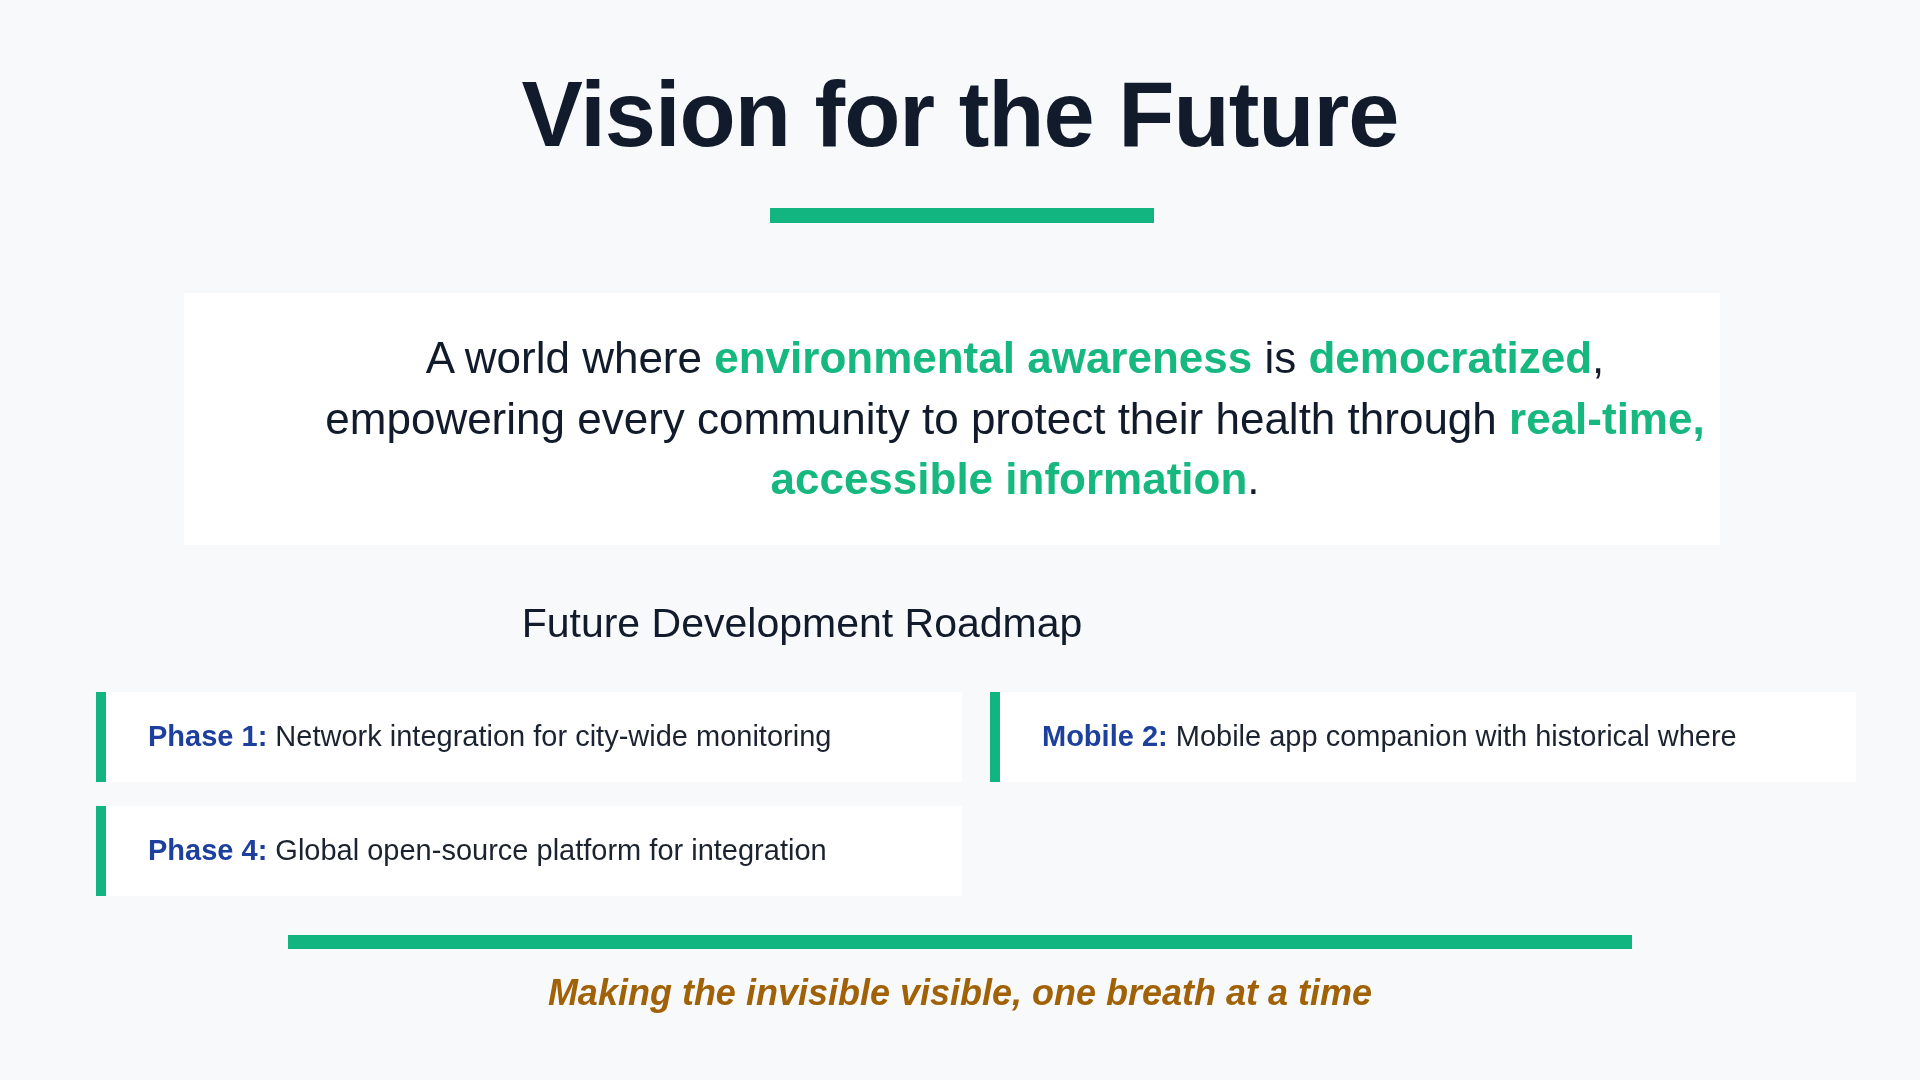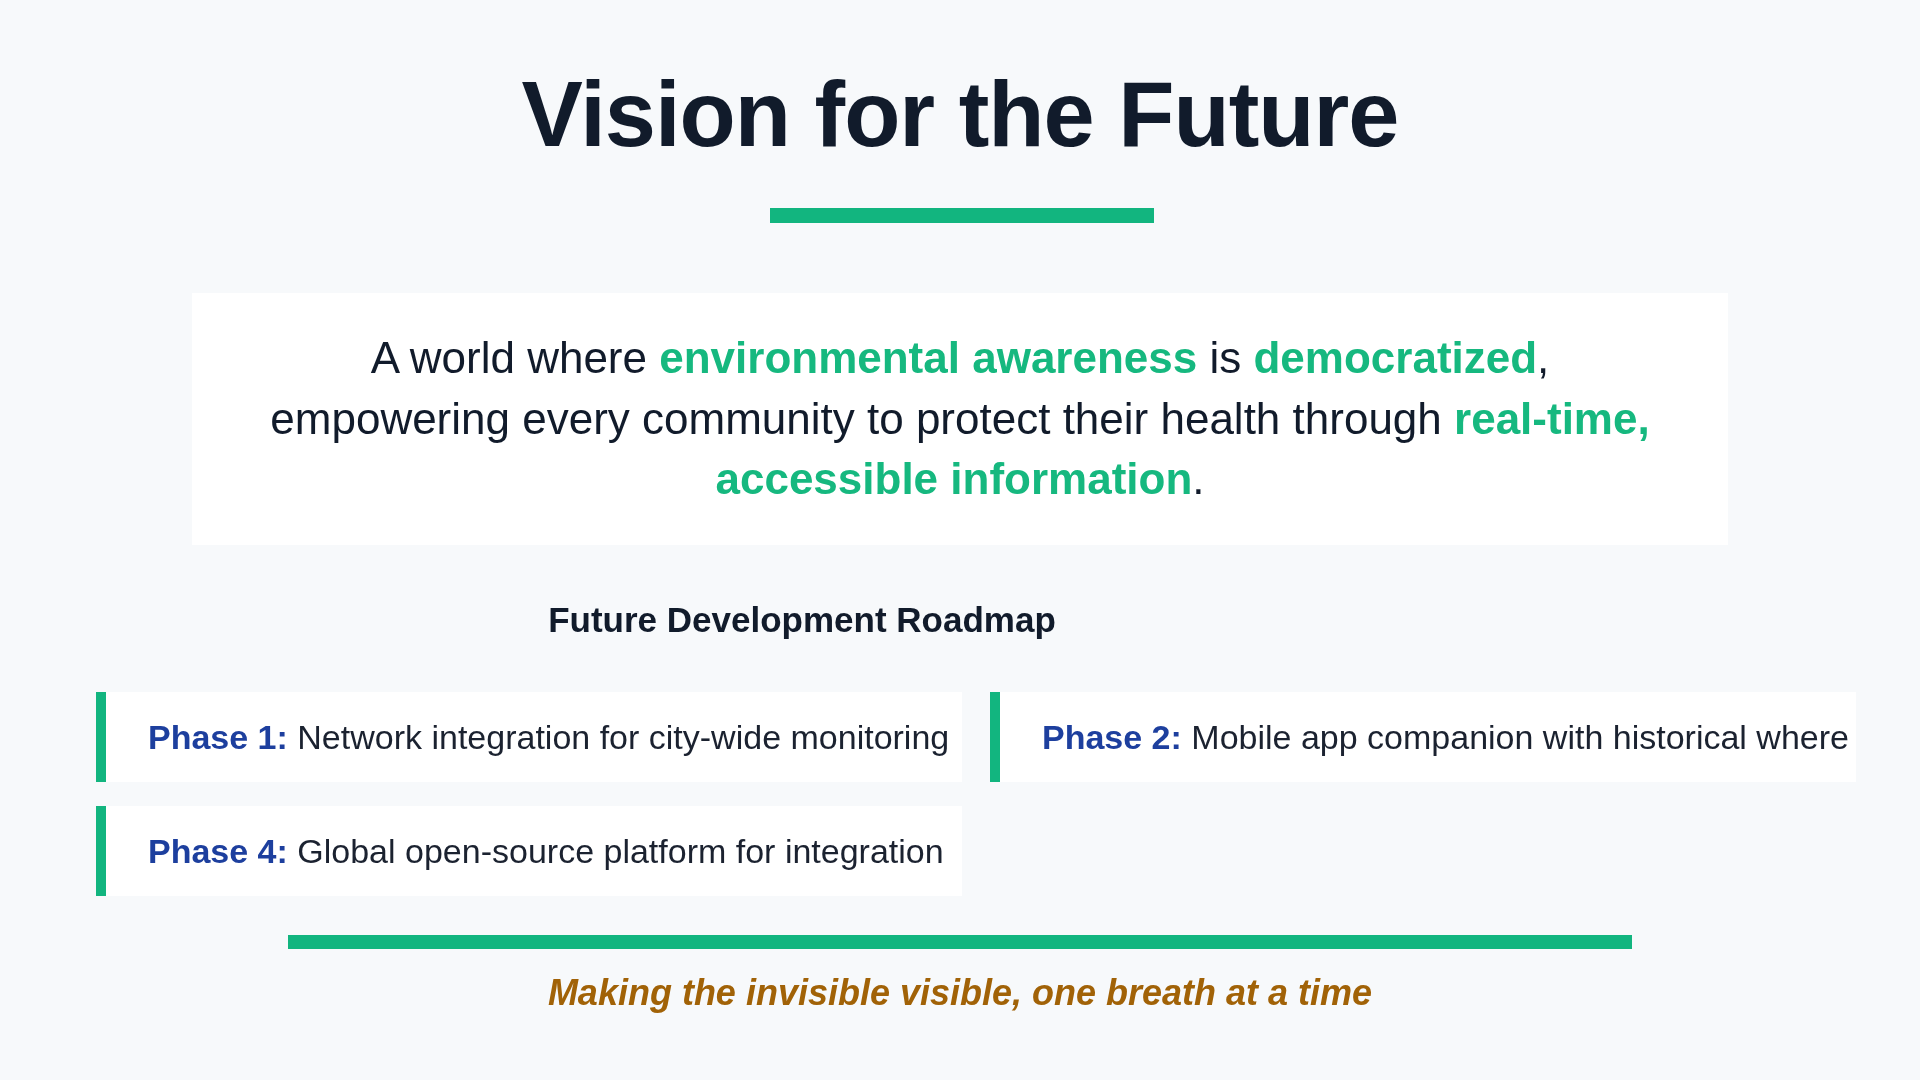--- a/index.html
+++ b/index.html
@@ -43,27 +43,27 @@
     left: 770px;
     width: 384px;
     height: 15px;
     background: #12b57f;
   }
 
   
   .vision-card {
     position: absolute;
     top: 293px;
-    left: 192px;
+    left: 184px;
     width: 1536px;
     height: 252px;
     background: #ffffff;
     display: flex;
     align-items: center;
-    justify-content: center;
+    justify-content: flex-end;
   }
 
   .vision-text {
     width: 1410px;
     text-align: center;
     font-size: 44px;
     line-height: 1.38;
     color: #111b2b;
     font-weight: 400;
   }
@@ -73,22 +73,22 @@
     font-weight: 700;
   }
 
   
   .roadmap-heading {
     position: absolute;
     top: 600px;
     left: 0;
     width: 1604px;
     text-align: center;
-    font-size: 35px;
-    font-weight: 700;
+    font-size: 41px;
+    font-weight: 400;
     color: #111b2b;
   }
 
   
   .phase-grid {
     position: absolute;
     top: 692px;
     left: 96px;
     width: 1760px;
     display: grid;
@@ -100,21 +100,21 @@
 
   .phase-card {
     background: #ffffff;
     border-left: 10px solid #12b57f;
     display: flex;
     align-items: center;
     padding-left: 42px;
   }
 
   .phase-card .ptext {
-    font-size: 34px;
+    font-size: 29px;
     color: #1b2230;
     line-height: 1.3;
     white-space: nowrap;
   }
 
   .phase-card .plabel {
     font-weight: 700;
     color: #1d3f9e;
   }
 
@@ -159,21 +159,21 @@
 
   <div class="roadmap-heading">Future Development Roadmap</div>
 
   <div class="phase-grid">
 
     <div class="phase-card">
       <div class="ptext"><span class="plabel">Phase 1:</span><span> Network integration for city-wide monitoring</span></div>
     </div>
 
     <div class="phase-card">
-      <div class="ptext"><span class="plabel">Phase 2:</span><span> Mobile app companion with historical where</span></div>
+      <div class="ptext"><span class="plabel">Mobile 2:</span><span> Mobile app companion with historical where</span></div>
     </div>
 
 
     <div class="phase-card">
       <div class="ptext"><span class="plabel">Phase 4:</span><span> Global open-source platform for integration</span></div>
     </div>
 
   </div>
 
   <div class="footer-bar"></div>

